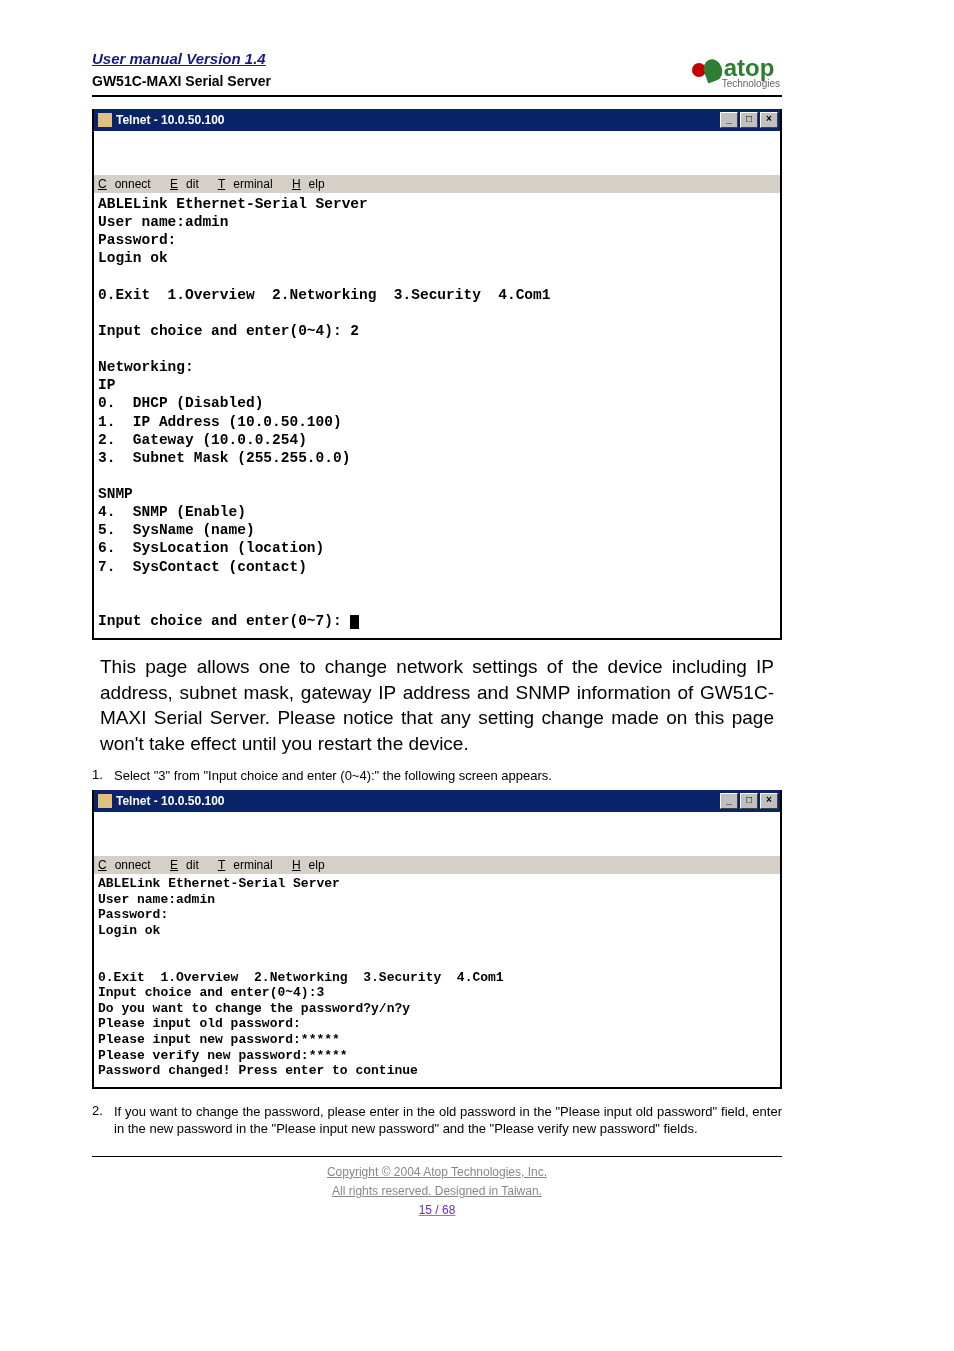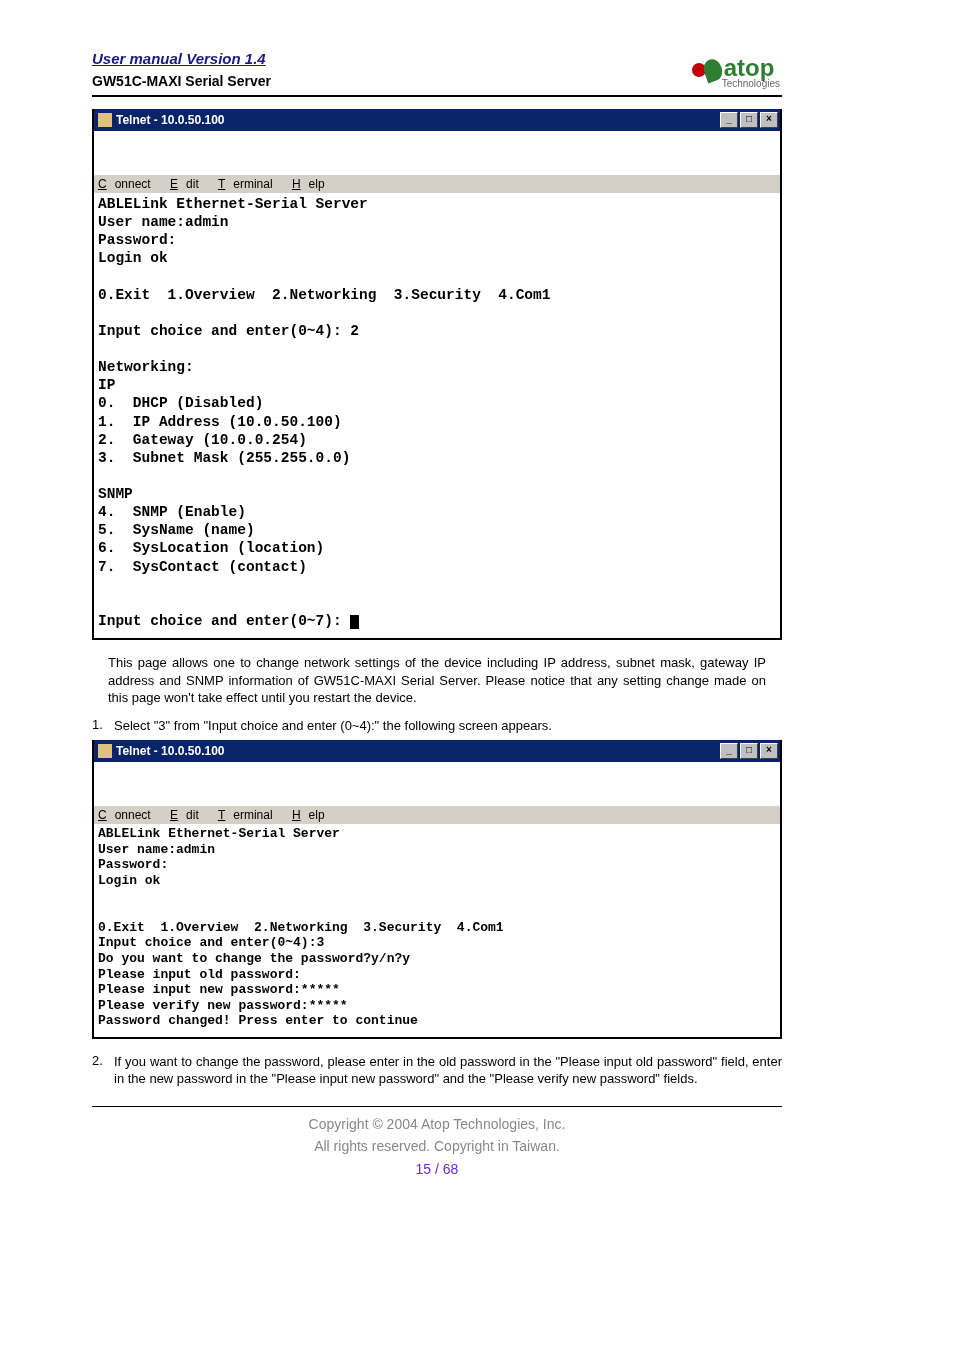--- a/index.html
+++ b/index.html
@@ -166,23 +166,23 @@
   }
   .cursor {
     display: inline-block;
     width: 9px;
     height: 14px;
     background: #000;
     vertical-align: text-bottom;
   }
 
   .body-text {
-    font-size: 13px;
+    font-size: 19px;
     text-align: justify;
-    margin: 10px 16px;
+    margin: 10px 8px;
     line-height: 1.35;
   }
   .section-head {
     font-weight: bold;
     margin-top: 14px;
     margin-bottom: 6px;
   }
   .list-item {
     display: flex;
     margin: 6px 0;
@@ -198,22 +198,23 @@
   }
 
   hr.footer-rule {
     border: none;
     border-top: 1.5px solid #000;
     margin: 18px 0 6px 0;
   }
   .footer {
     text-align: center;
     color: #888;
-    font-size: 14px;
+    font-size: 12px;
     line-height: 1.6;
+    text-decoration: underline;
   }
   .page-num {
     color: #6d28d9;
   }
 </style>
 </head>
 <body>
 
 <div class="page">
 
@@ -320,17 +321,17 @@
   </div>
 
   <div class="list-item">
     <div class="list-num">2.</div>
     <div class="list-text">If you want to change the password, please enter in the old password in the "Please input old password" field, enter in the new password in the "Please input new password" and the "Please verify new password" fields.</div>
   </div>
 
   <hr class="footer-rule">
   <div class="footer">
     <div>Copyright © 2004 Atop Technologies, Inc.</div>
-    <div>All rights reserved. Copyright in Taiwan.</div>
+    <div>All rights reserved. Designed in Taiwan.</div>
     <div class="page-num">15 / 68</div>
   </div>
 
 </div>
 
 </body></html>

